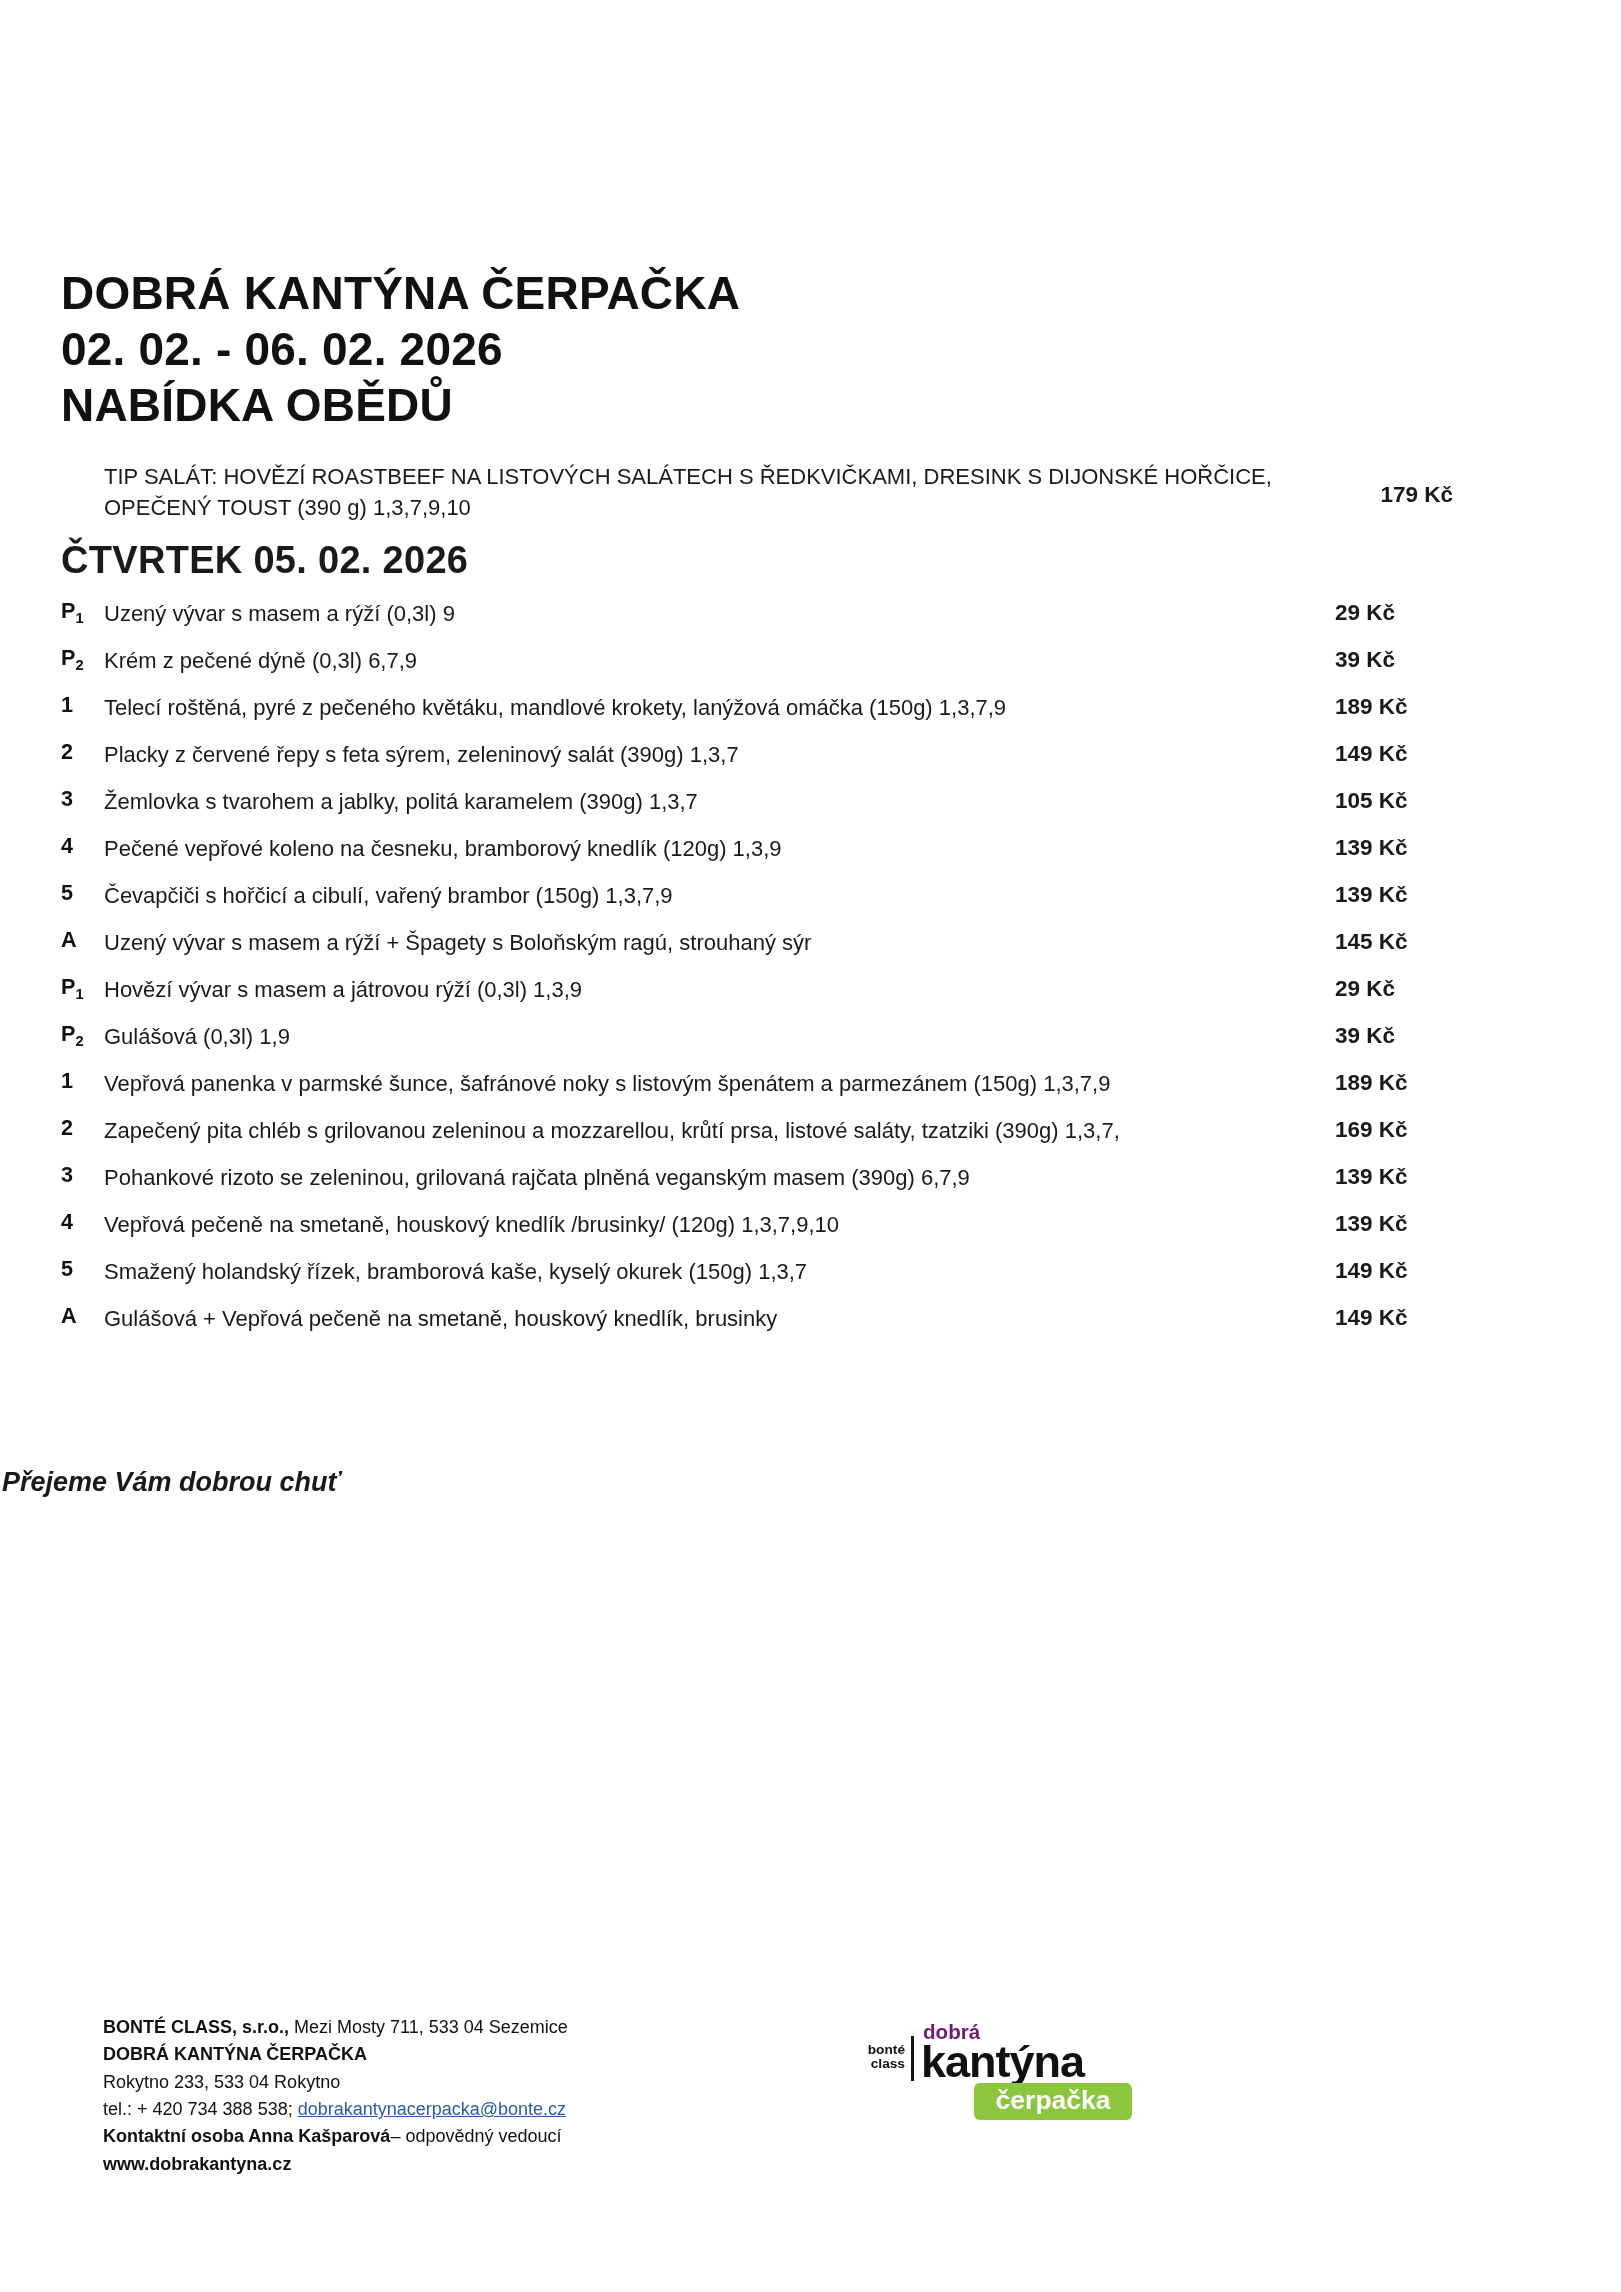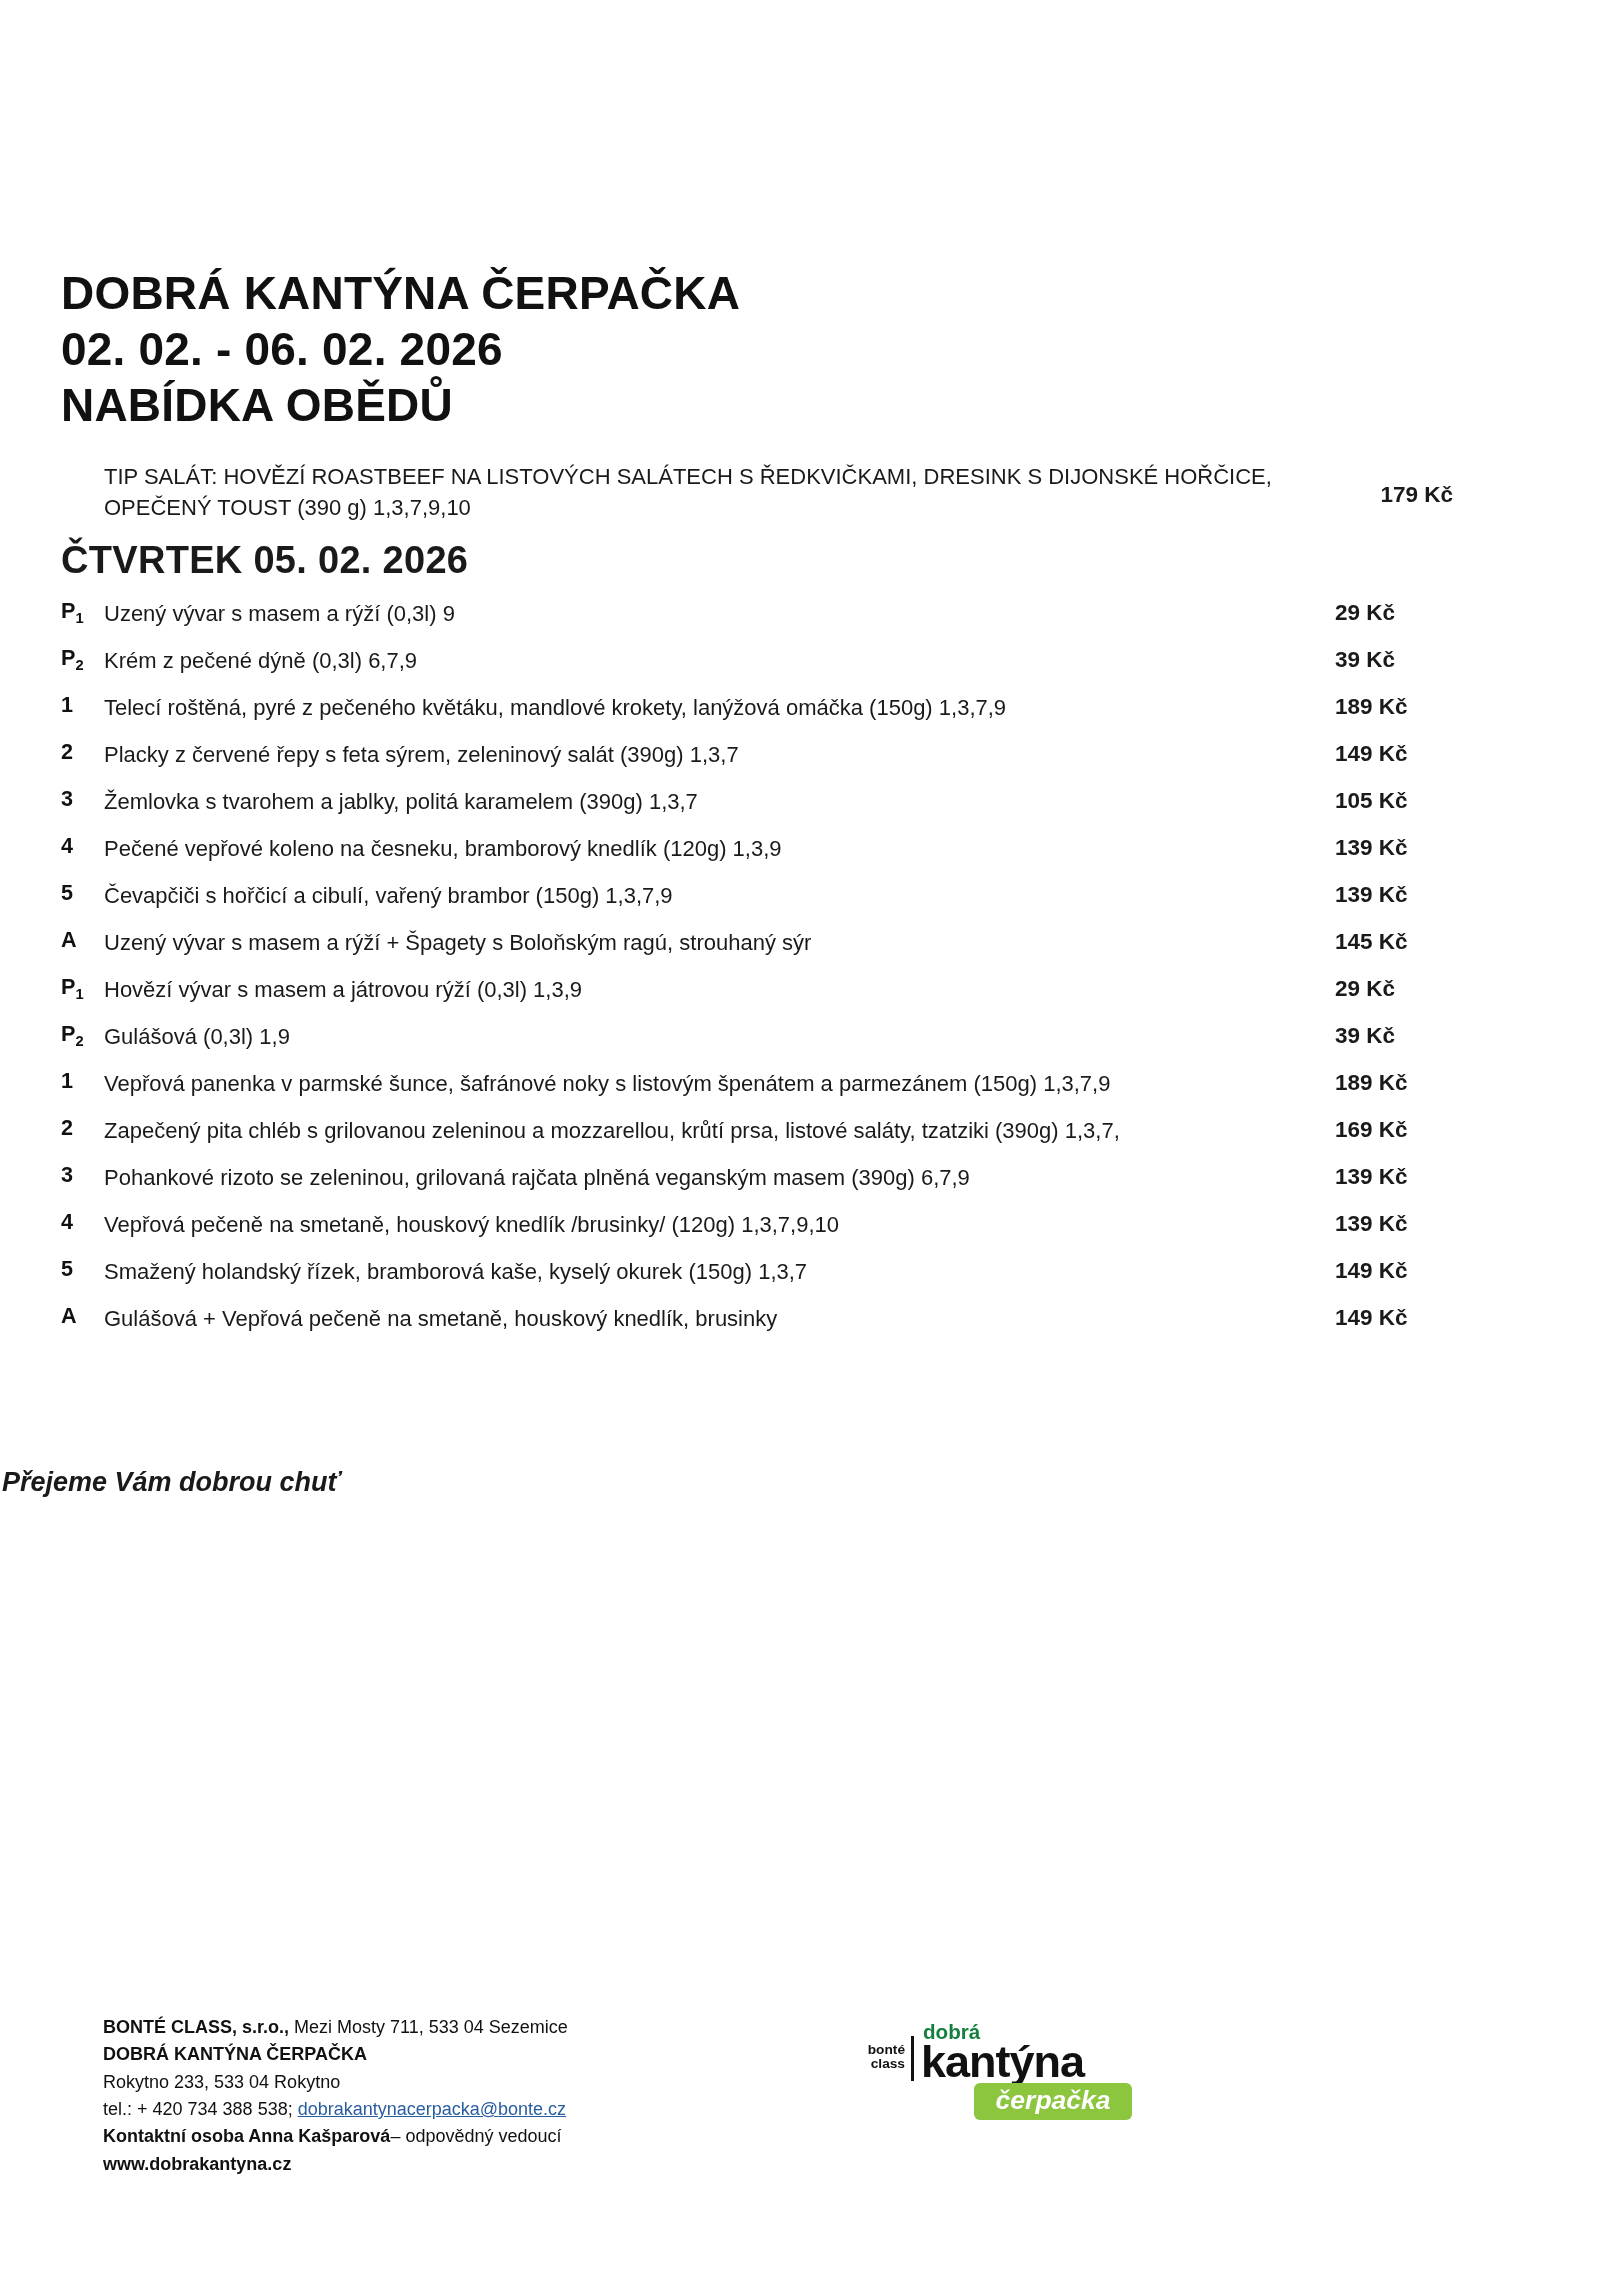--- a/index.html
+++ b/index.html
@@ -164,40 +164,39 @@
     width: 2.9px;
     height: 45px;
     background: #111;
   }
   .logo-dobra {
     position: absolute;
     left: 65px;
     top: 5.9px;
     font-size: 20.6px;
     font-weight: bold;
-    color: #15803d;
+    color: #701a75;
   }
   .logo-kantyna {
     position: absolute;
     left: 63px;
     top: 21.6px;
     font-size: 45px;
     font-weight: bold;
     color: #111;
     letter-spacing: -1px;
   }
   .logo-cerpacka {
     position: absolute;
     left: 116px;
     top: 69px;
     background: #8cc63f;
     color: #ffffff;
     font-size: 26.5px;
     font-weight: bold;
-    font-style: italic;
     padding: 2px 21.6px 3.9px 21.6px;
     border-radius: 5.9px;
   }
 </style>
 </head>
 <body>
 
 <div class="page">
 
   <div class="content">

